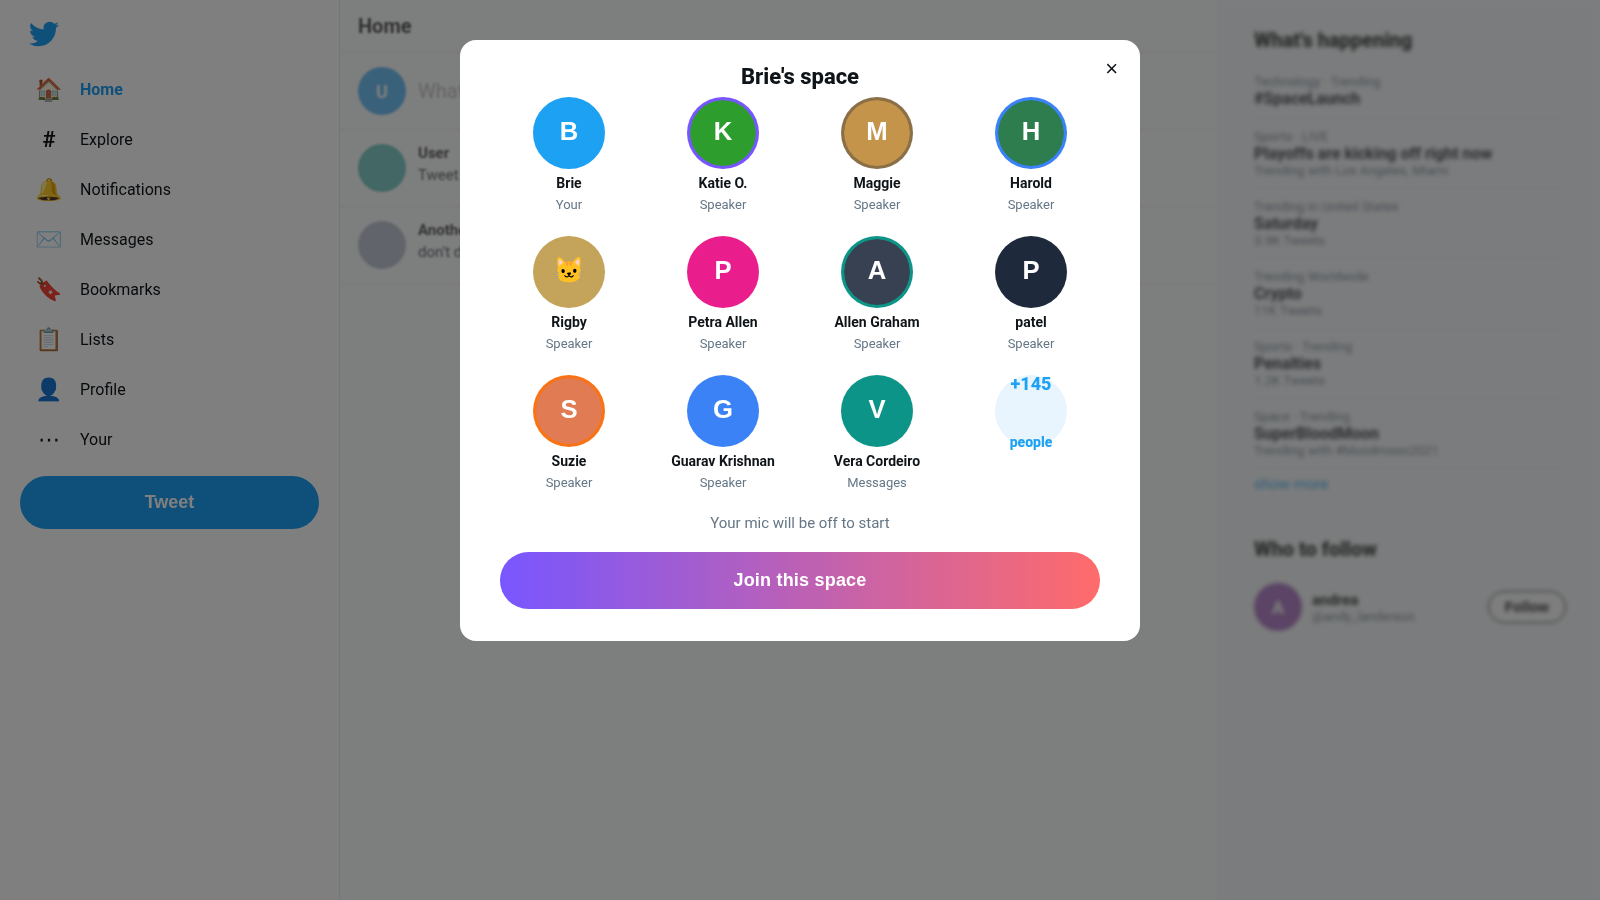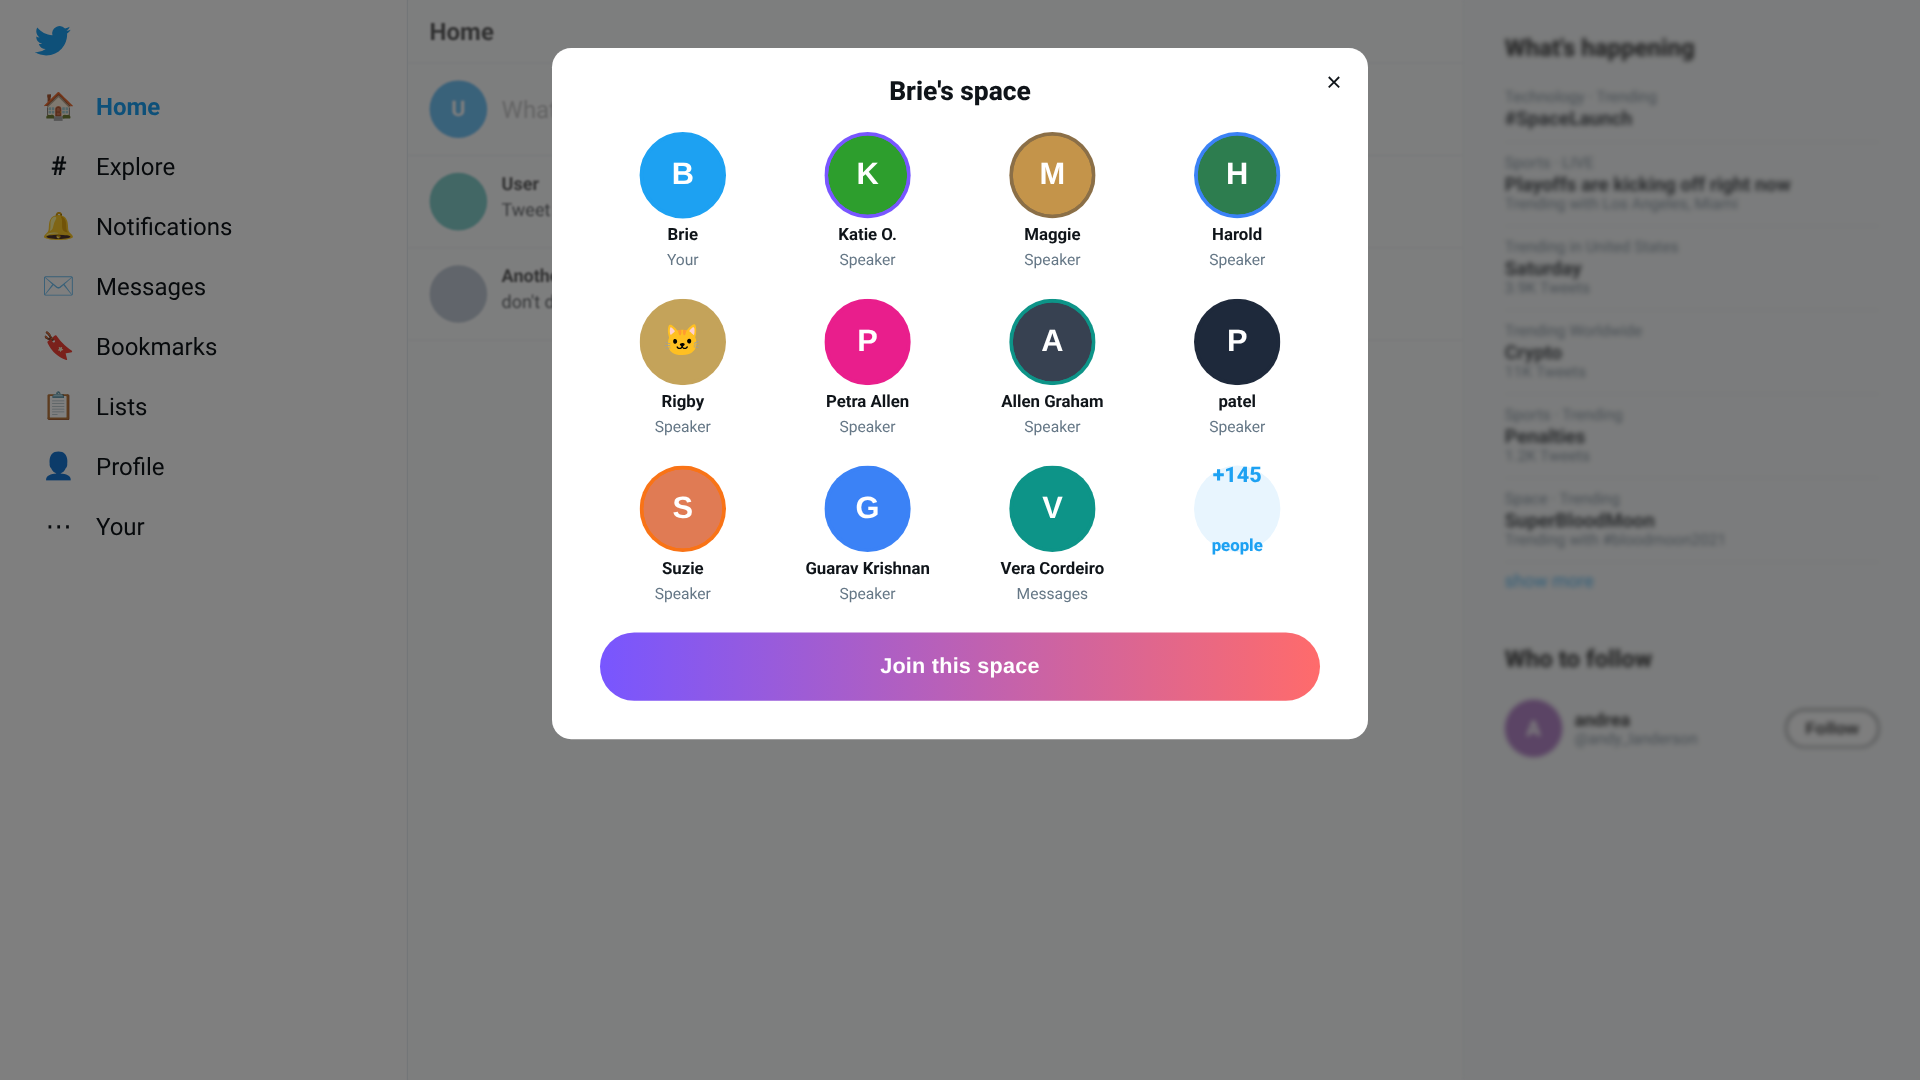--- a/index.html
+++ b/index.html
@@ -53,21 +53,21 @@
     .nav-item.active { color: #1da1f2; }
     .nav-item.active .nav-label { color: #1da1f2; font-weight: 700; }
     .nav-icon {
       width: 26px;
       height: 26px;
       display: flex;
       align-items: center;
       justify-content: center;
       font-size: 22px;
     }
-    .nav-label { font-size: 20px; text-align: center; }
+    .nav-label { font-size: 16px; text-align: center; }
     .tweet-btn {
       background: #1da1f2;
       color: #fff;
       border: none;
       border-radius: 50px;
       padding: 16px 0;
       font-size: 18px;
       font-weight: 700;
       cursor: pointer;
       margin-top: 12px;
@@ -200,21 +200,21 @@
       cursor: pointer;
       color: #0f1419;
       font-weight: 400;
       line-height: 1;
     }
     .modal-title {
       text-align: center;
       font-size: 22px;
       font-weight: 800;
       color: #0f1419;
-      margin-bottom: 21px;
+      margin-bottom: 8px;
     }
     .modal-subtitle {
       text-align: center;
       font-size: 15px;
       color: #657786;
       margin-bottom: 28px;
     }
     .participants-grid {
       display: grid;
       grid-template-columns: repeat(4, 1fr);
@@ -338,20 +338,21 @@
     <div class="nav-item">
       <span class="nav-icon">👤</span>
       <span class="nav-label">Profile</span>
     </div>
     <div class="nav-item">
       <span class="nav-icon">⋯</span>
       <span class="nav-label">Your</span>
     </div>
   </nav>
 
+  <button class="tweet-btn">Tweet</button>
 </aside>
 
 <main class="main-feed" style="filter:blur(1px);opacity:0.6;">
   <div class="feed-header">Home</div>
   <div class="compose-area">
     <div class="avatar-circle av-green">U</div>
     <div class="compose-placeholder">What's happening?</div>
   </div>
   <div class="tweet-card">
     <div class="avatar-circle av-teal" style="width:48px;height:48px;border-radius:50%;background:#38b2ac;"></div>
@@ -549,15 +550,16 @@
         <div class="plus-circle">
           <span>+145</span>
           <span style="font-size:14px;">people</span>
         </div>
         <span class="participant-name"> </span>
         <span class="participant-role"> </span>
       </div>
 
     </div>
 
+    <p class="mic-notice">Your mic will be off to start</p>
     <button class="join-btn">Join this space</button>
   </div>
 </div>
 
 </body></html>

